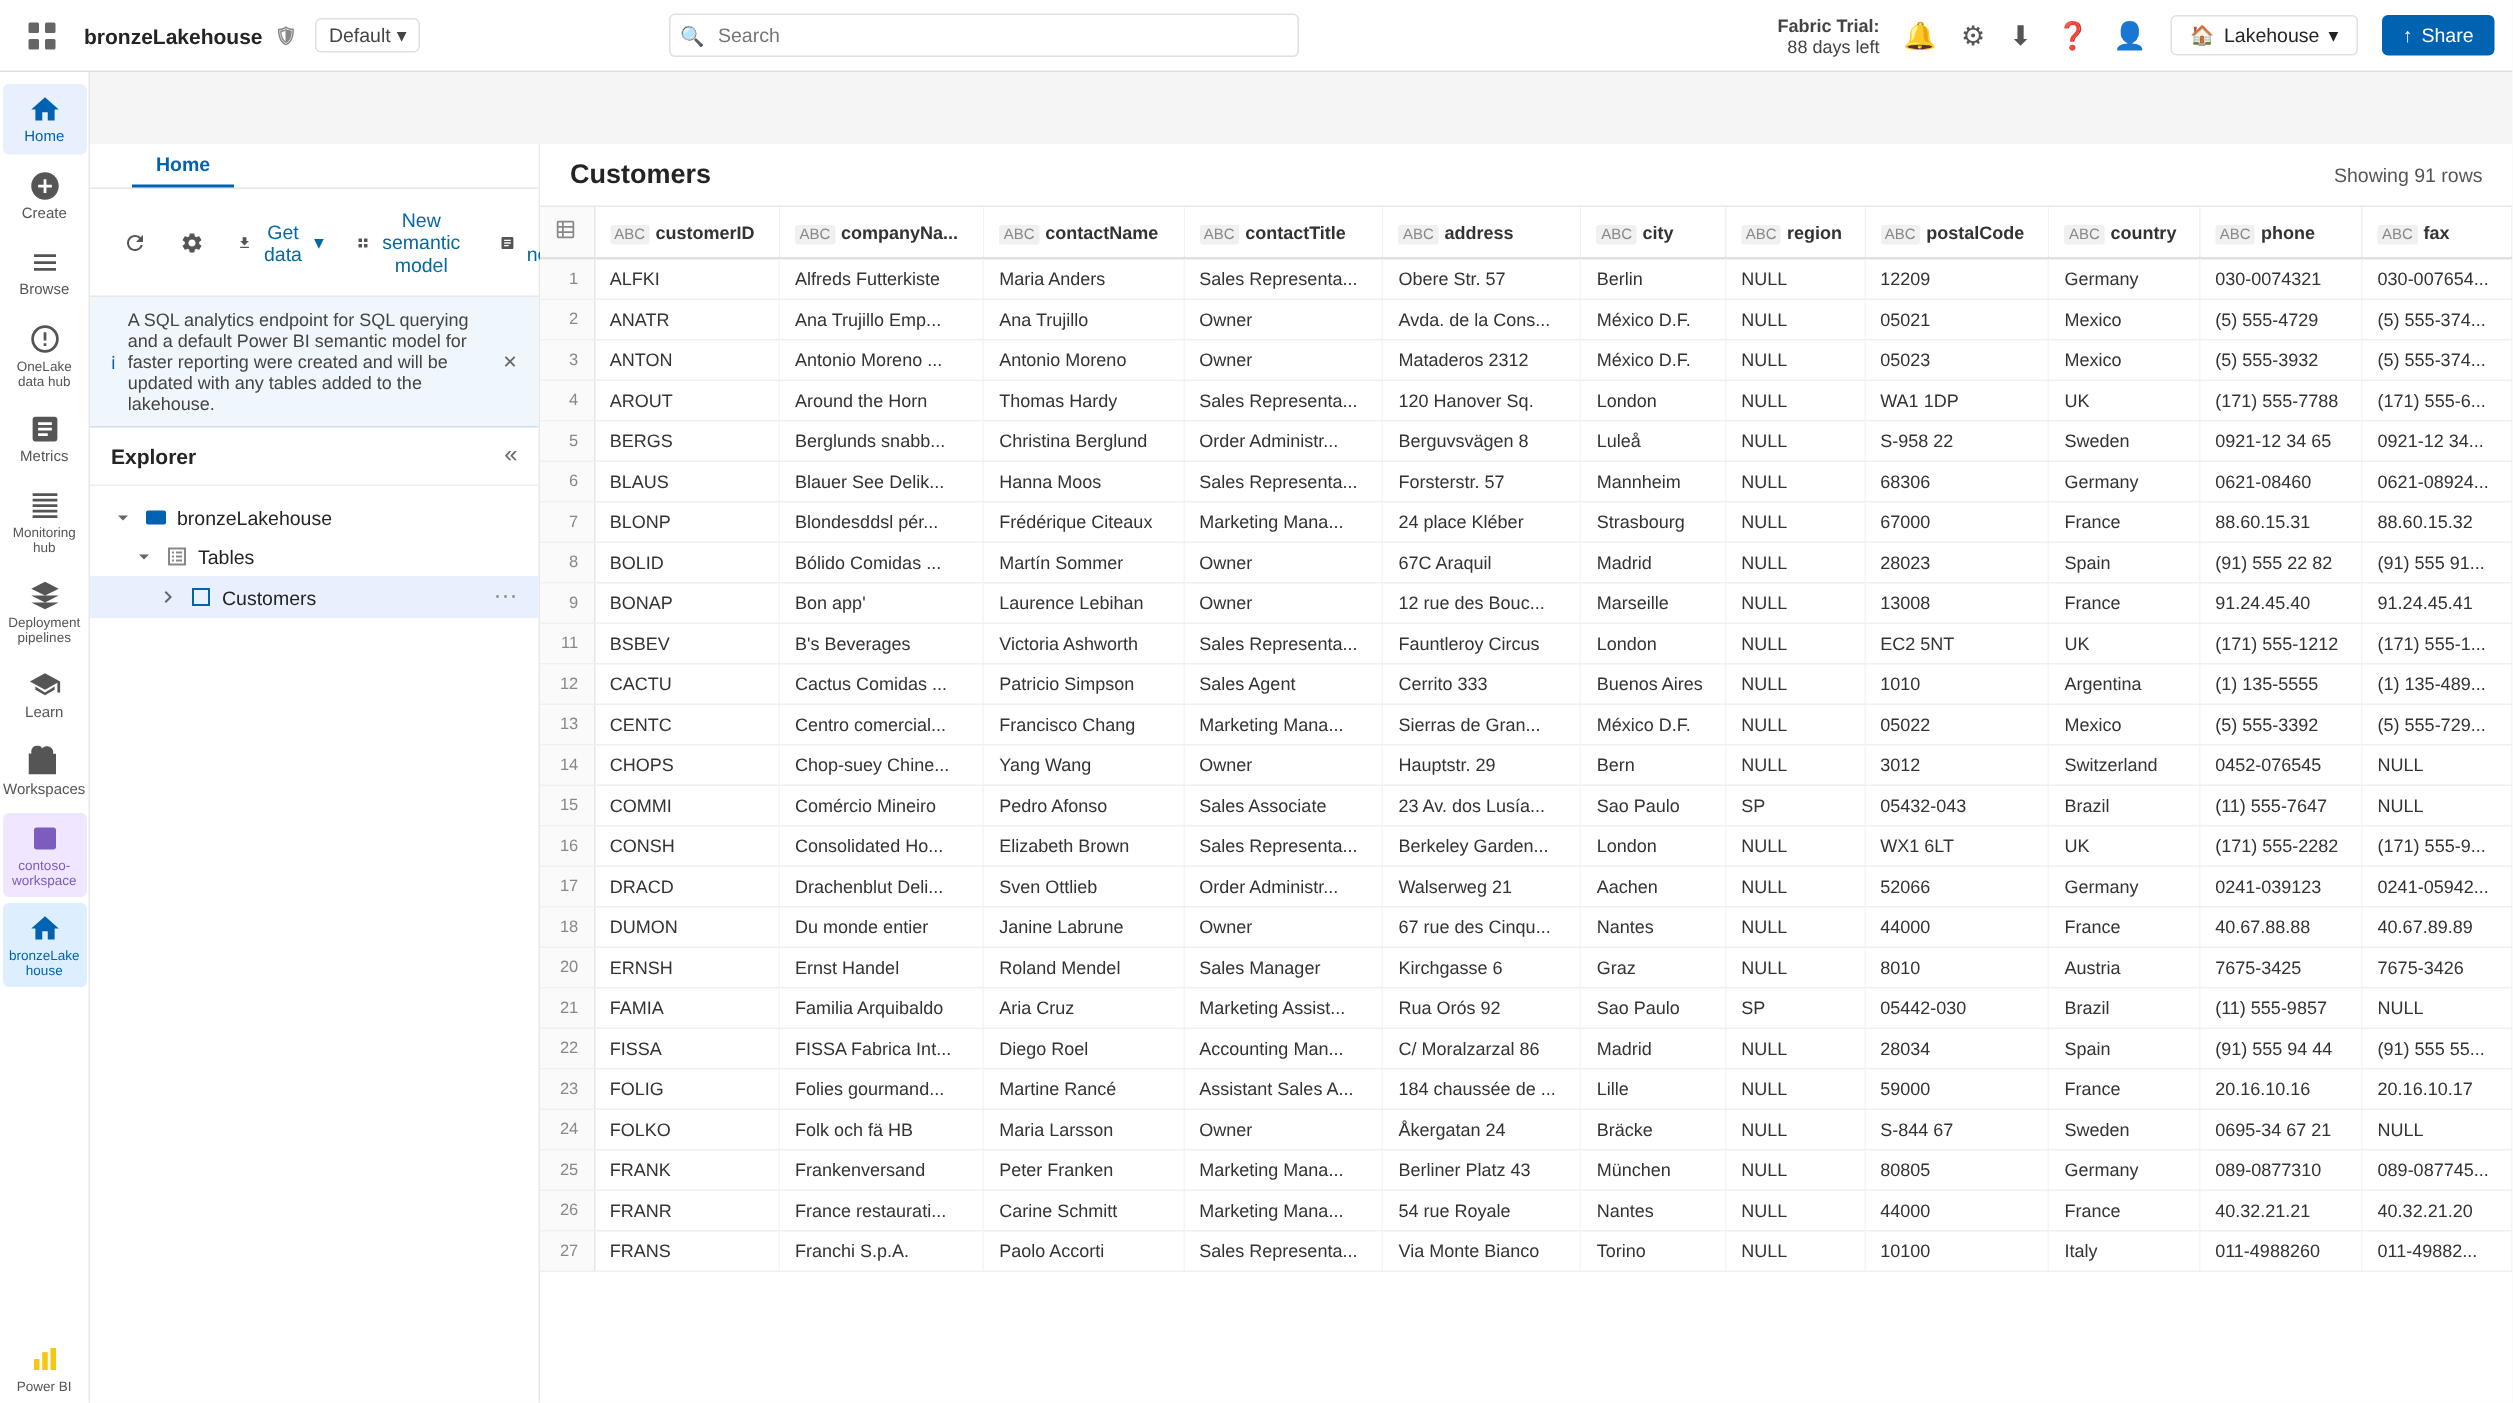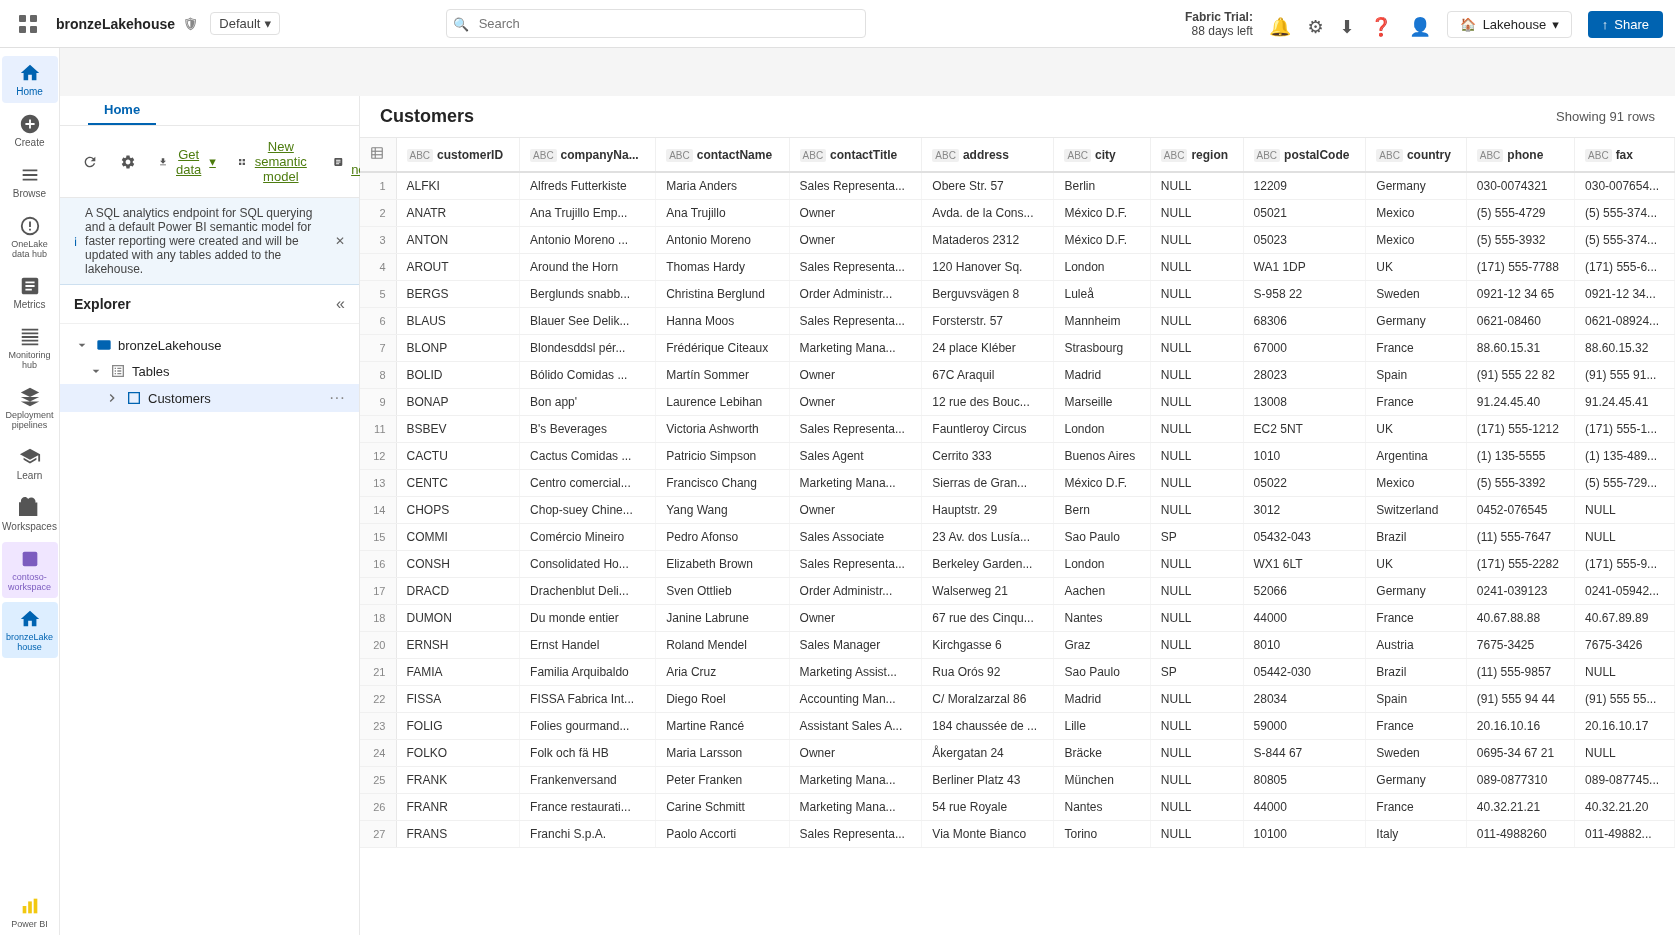--- a/index.html
+++ b/index.html
@@ -8,21 +8,21 @@
     
     .topbar { display: flex; align-items: center; height: 48px; background: #fff; border-bottom: 1px solid #e0e0e0; padding: 0 12px; gap: 12px; }
     .topbar-apps { width: 32px; height: 32px; display: flex; align-items: center; justify-content: center; cursor: pointer; color: #666; }
     .topbar-apps svg { width: 20px; height: 20px; }
     .topbar-brand { display: flex; align-items: center; gap: 8px; font-weight: 600; font-size: 14px; color: #242424; }
     .topbar-brand .shield { color: #888; font-size: 12px; }
     .topbar-env { display: flex; align-items: center; gap: 4px; font-size: 13px; color: #444; cursor: pointer; border: 1px solid #e0e0e0; border-radius: 4px; padding: 3px 8px; }
     .topbar-search { flex: 1; max-width: 420px; margin: 0 auto; position: relative; }
     .topbar-search input { width: 100%; border: 1px solid #e0e0e0; border-radius: 4px; padding: 6px 12px 6px 32px; font-size: 13px; color: #444; outline: none; }
     .topbar-search .search-icon { position: absolute; left: 8px; top: 50%; transform: translateY(-50%); color: #888; }
-    .topbar-right { display: flex; align-items: flex-end; gap: 16px; margin-left: auto; }
+    .topbar-right { display: flex; align-items: center; gap: 16px; margin-left: auto; }
     .topbar-trial { text-align: right; font-size: 12px; color: #444; }
     .topbar-trial .trial-label { font-weight: 600; }
     .topbar-icon { color: #555; cursor: pointer; font-size: 18px; }
 
     
     .left-nav { position: fixed; left: 0; top: 48px; bottom: 0; width: 60px; background: #fff; border-right: 1px solid #e8e8e8; display: flex; flex-direction: column; align-items: center; padding-top: 8px; gap: 4px; z-index: 10; }
     .nav-item { display: flex; flex-direction: column; align-items: center; justify-content: center; width: 56px; padding: 6px 4px; border-radius: 4px; cursor: pointer; color: #555; font-size: 10px; gap: 2px; text-align: center; }
     .nav-item.active { background: #e8f0fe; color: #0063b1; }
     .nav-item svg { width: 22px; height: 22px; }
 
@@ -30,21 +30,21 @@
     .main-layout { display: flex; margin-left: 60px; margin-top: 48px; height: calc(935px - 48px); }
 
     
     .explorer { width: 300px; background: #fff; border-right: 1px solid #e8e8e8; display: flex; flex-direction: column; flex-shrink: 0; }
     .explorer-header { display: flex; align-items: center; justify-content: space-between; padding: 10px 14px; border-bottom: 1px solid #f0f0f0; }
     .explorer-title { font-weight: 700; font-size: 14px; }
     .explorer-collapse { cursor: pointer; color: #666; font-size: 16px; }
 
     
     .toolbar { display: flex; align-items: center; gap: 2px; padding: 8px 12px; border-bottom: 1px solid #e8e8e8; background: #fff; }
-    .toolbar-btn { display: flex; align-items: center; gap: 5px; padding: 5px 10px; border-radius: 4px; cursor: pointer; font-size: 13px; color: #4d7c0f; border: none; background: transparent; text-decoration: underline; }
+    .toolbar-btn { display: flex; align-items: center; gap: 5px; padding: 5px 10px; border-radius: 4px; cursor: pointer; font-size: 13px; color: #0369a1; border: none; background: transparent; }
     .toolbar-btn svg { width: 16px; height: 16px; color: #555; }
 
     
     .info-bar { background: #eff6fc; border-bottom: 1px solid #cde0f0; padding: 8px 14px; font-size: 12px; color: #444; display: flex; align-items: center; gap: 8px; }
     .info-bar .close-x { margin-left: auto; cursor: pointer; color: #666; }
 
     
     .home-tab { padding: 6px 16px; border-bottom: 2px solid #0063b1; font-weight: 600; font-size: 13px; color: #0063b1; display: inline-block; margin: 0 0 0 14px; }
 
     

